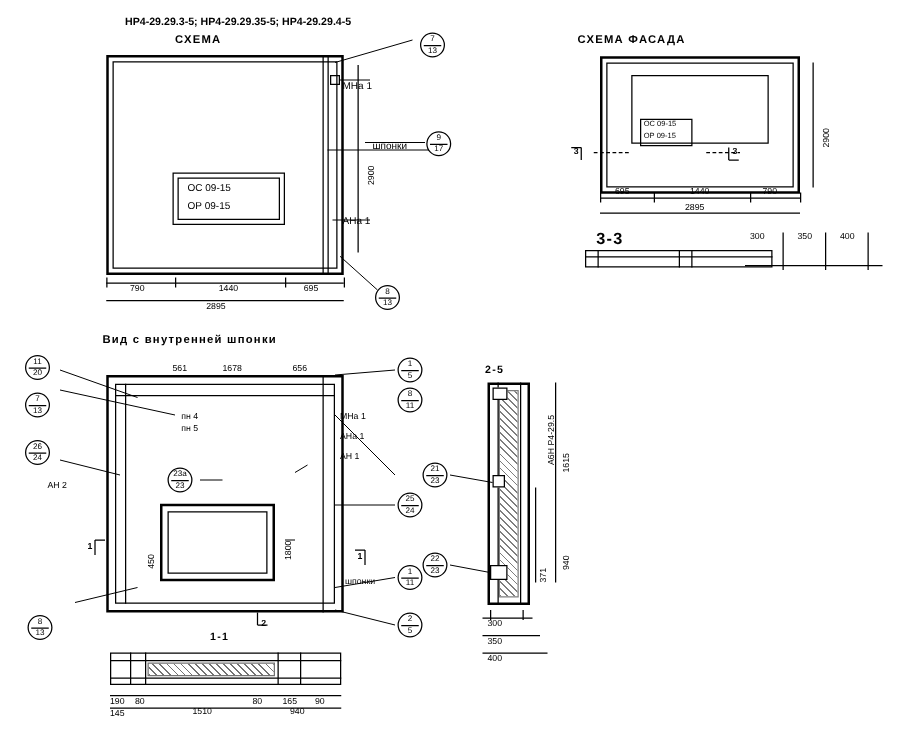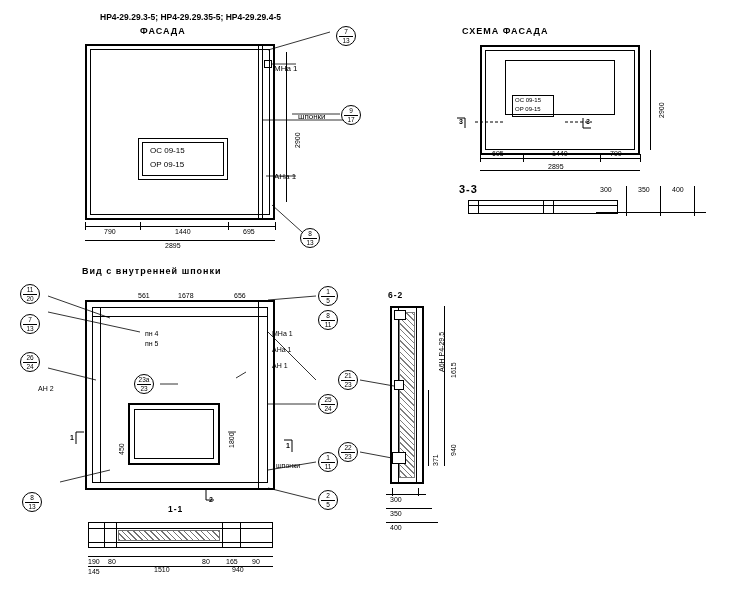--- a/index.html
+++ b/index.html
@@ -24,21 +24,21 @@
   .hatch{position:absolute;box-sizing:border-box;border:1px solid #000;
          background:repeating-linear-gradient(45deg,#000 0 1px,transparent 1px 4px);}
   svg{position:absolute;left:0;top:0;overflow:visible;}
 </style>
 </head>
 <body>
 
 <div class="sheet">
 
   <div class="ttl" style="left:100px;top:12px;">НР4-29.29.3-5; НР4-29.29.35-5; НР4-29.29.4-5</div>
-  <div class="ttl2" style="left:140px;top:26px;">ФАСАДА</div>
+  <div class="ttl2" style="left:140px;top:26px;">СХЕМА</div>
 
   <div class="box2" style="left:85px;top:44px;width:190px;height:176px;"></div>
   <div class="box" style="left:90px;top:49px;width:180px;height:166px;"></div>
 
   <div class="ln vl" style="left:258px;top:44px;height:176px;"></div>
   <div class="ln vl" style="left:262px;top:44px;height:176px;"></div>
 
   <div class="box" style="left:138px;top:138px;width:90px;height:42px;"></div>
   <div class="box" style="left:142px;top:142px;width:82px;height:34px;"></div>
   <div class="lbl" style="left:150px;top:146px;">ОС 09-15</div>
@@ -115,21 +115,21 @@
   <div class="ln vl" style="left:600px;top:154px;height:8px;"></div>
   <div class="ln vl" style="left:640px;top:154px;height:8px;"></div>
   <div class="dim" style="left:492px;top:150px;">695</div>
   <div class="dim" style="left:552px;top:150px;">1440</div>
   <div class="dim" style="left:610px;top:150px;">790</div>
   <div class="ln hl" style="left:480px;top:170px;width:160px;"></div>
   <div class="dim" style="left:548px;top:163px;">2895</div>
   <div class="dimv" style="left:658px;top:118px;">2900</div>
   <div class="ln vl" style="left:650px;top:50px;height:100px;"></div>
 
-  <div class="ttl2" style="left:459px;top:183px;font-size:11px;">3-3</div>
+  <div class="ttl2" style="left:477px;top:183px;font-size:13px;">3-3</div>
   <div class="box" style="left:468px;top:200px;width:150px;height:14px;"></div>
   <div class="ln vl" style="left:478px;top:200px;height:14px;"></div>
   <div class="ln vl" style="left:543px;top:200px;height:14px;"></div>
   <div class="ln vl" style="left:553px;top:200px;height:14px;"></div>
   <div class="ln hl" style="left:468px;top:205px;width:150px;"></div>
 
   <div class="ln vl" style="left:626px;top:186px;height:30px;"></div>
   <div class="ln vl" style="left:660px;top:186px;height:30px;"></div>
   <div class="ln vl" style="left:694px;top:186px;height:30px;"></div>
   <div class="dim" style="left:600px;top:186px;">300</div>
@@ -257,21 +257,21 @@
   <div class="dim" style="left:88px;top:558px;">190</div>
   <div class="dim" style="left:108px;top:558px;">80</div>
   <div class="dim" style="left:202px;top:558px;">80</div>
   <div class="dim" style="left:226px;top:558px;">165</div>
   <div class="dim" style="left:252px;top:558px;">90</div>
   <div class="dim" style="left:88px;top:568px;">145</div>
   <div class="dim" style="left:154px;top:566px;">1510</div>
   <div class="dim" style="left:232px;top:566px;">940</div>
   <div class="ln hl" style="left:88px;top:566px;width:185px;"></div>
 
-  <div class="ttl2" style="left:388px;top:290px;font-size:8.5px;">6-2</div>
+  <div class="ttl2" style="left:388px;top:290px;font-size:8.5px;">2-5</div>
 
   <div class="box2" style="left:390px;top:306px;width:34px;height:178px;"></div>
   <div class="ln vl" style="left:398px;top:306px;height:178px;"></div>
   <div class="ln vl" style="left:416px;top:306px;height:178px;"></div>
   <div class="hatch" style="left:399px;top:312px;width:16px;height:166px;opacity:.5;"></div>
   <div class="box" style="left:394px;top:310px;width:12px;height:10px;background:#fff;"></div>
   <div class="box" style="left:394px;top:380px;width:10px;height:10px;background:#fff;"></div>
   <div class="box" style="left:392px;top:452px;width:14px;height:12px;background:#fff;"></div>
 
   <div class="dimv" style="left:450px;top:378px;">1615</div>

